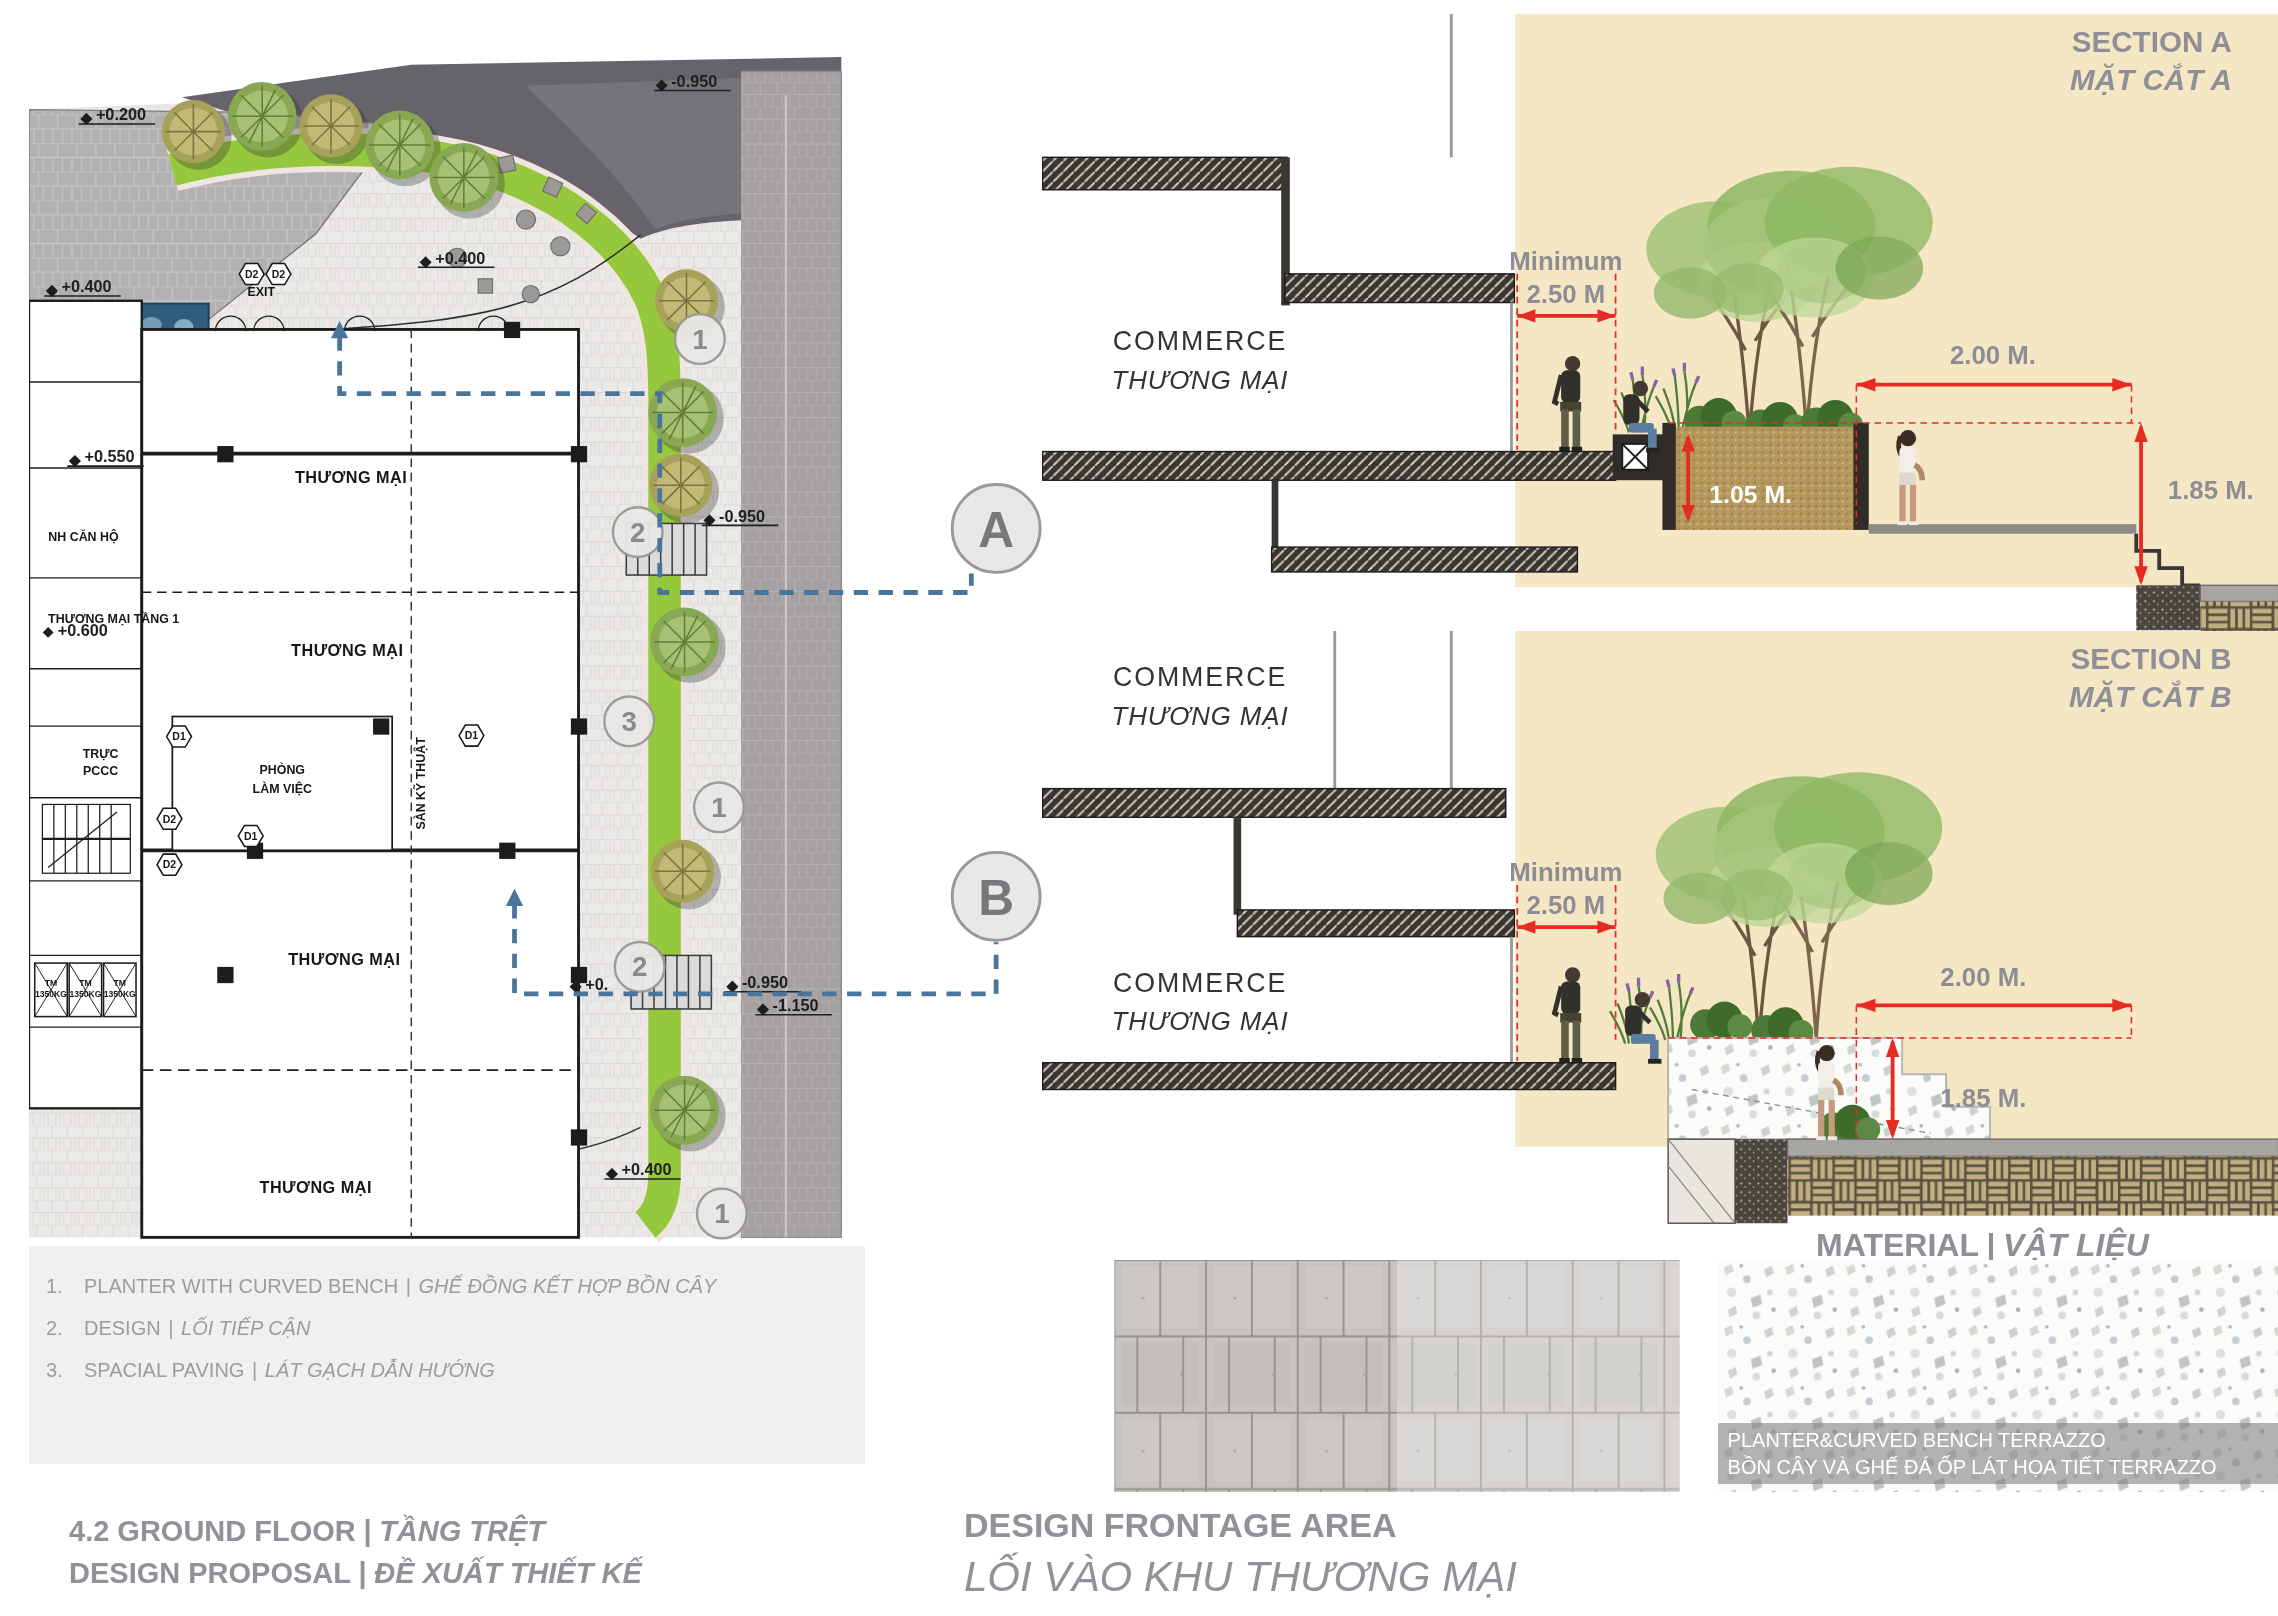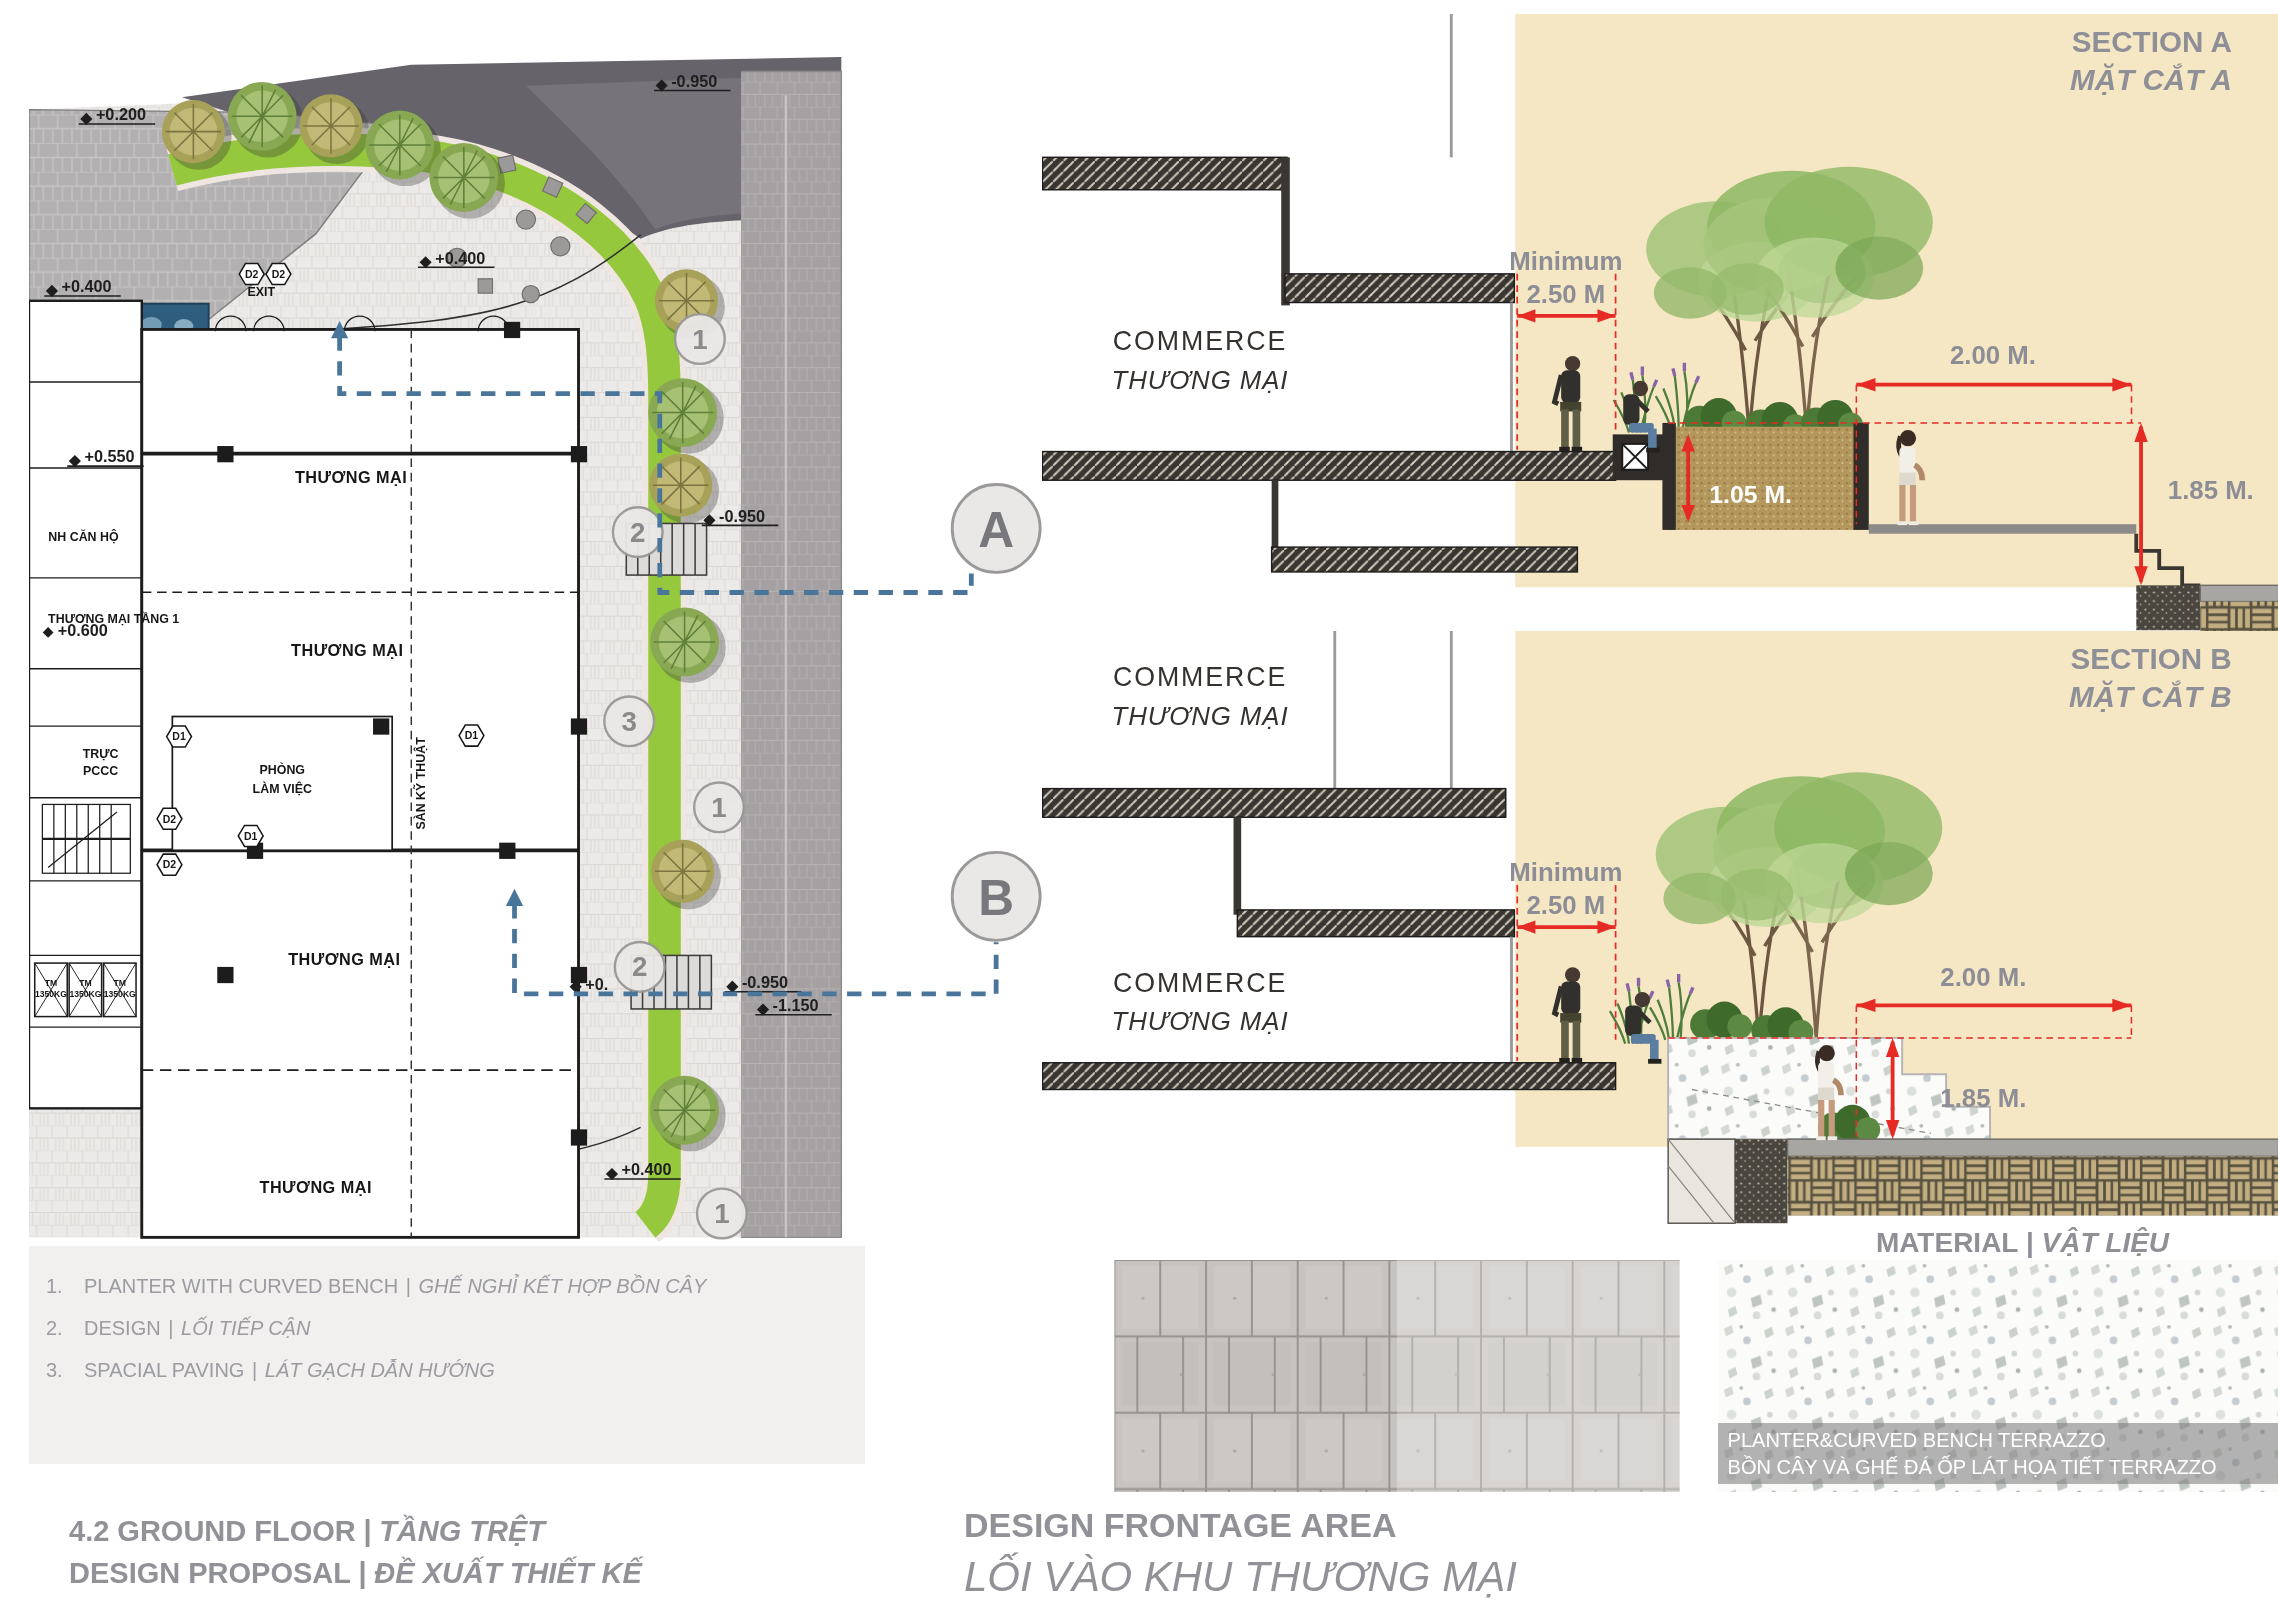--- a/index.html
+++ b/index.html
@@ -15,21 +15,21 @@
   .sec-title1{font-size:31px;font-weight:bold;fill:#8f8f97;}
   .sec-title2{font-size:31px;font-weight:bold;font-style:italic;fill:#8f8f97;}
   .sec-room1{font-size:28px;fill:#34312e;letter-spacing:2px;}
   .sec-room2{font-size:27px;font-style:italic;fill:#34312e;letter-spacing:1px;}
   .dim-gray{font-size:27px;font-weight:bold;fill:#8d8d96;}
   .dim-white{font-size:26px;font-weight:bold;fill:#ffffff;}
   .legend-box{background:#f1f0ef;}
   .legend-row{position:absolute;left:17px;color:#9b9ba1;font-size:20px;white-space:nowrap;}
   .legend-num{display:inline-block;width:38px;}
   .legend-vi{font-style:italic;}
-  .mat-header{color:#8f8f96;font-size:28px;font-weight:bold;text-align:center;}
+  .mat-header{color:#8f8f96;font-size:32px;font-weight:bold;text-align:left;}
   .mat-header .vi{font-style:italic;}
   .swatch{overflow:hidden;}
   .swatch-caption{position:absolute;left:0;right:0;bottom:7.6px;background:rgba(125,125,125,.58);
     color:#ffffff;font-size:20px;line-height:27px;padding:3.8px 9.6px;}
   .footer-left{color:#919198;font-size:29px;font-weight:bold;line-height:42px;white-space:nowrap;}
   .footer-left .vi{font-style:italic;}
   .footer-center-1{color:#919198;font-size:34px;font-weight:bold;white-space:nowrap;}
   .footer-center-2{color:#919198;font-size:42px;font-style:italic;white-space:nowrap;margin-top:7.6px;}
   .sep{padding:0 7.6px;}
 </style>
@@ -587,21 +587,21 @@
   <g text-anchor="middle" font-weight="bold" font-size="52" fill="#77777c">
     <circle cx="1042" cy="553" r="46" fill="#e9e8e7" stroke="#9a9898" stroke-width="3"></circle>
     <text x="1042" y="572">A</text>
     <circle cx="1042" cy="938" r="46" fill="#e9e8e7" stroke="#9a9898" stroke-width="3"></circle>
     <text x="1042" y="957">B</text>
   </g>
 </svg>
 
 <div class="abs legend-box" style="left:29px;top:1246px;width:836px;height:218px">
   <div class="legend-row" style="top:29px">
-    <span class="legend-num">1.</span><span>PLANTER WITH CURVED BENCH</span><span class="sep">|</span><span class="legend-vi">GHẾ NGHỈ KẾT HỢP BỒN CÂY</span>
+    <span class="legend-num">1.</span><span>PLANTER WITH CURVED BENCH</span><span class="sep">|</span><span class="legend-vi">GHẾ ĐỒNG KẾT HỢP BỒN CÂY</span>
   </div>
   <div class="legend-row" style="top:71px">
     <span class="legend-num">2.</span><span>DESIGN</span><span class="sep">|</span><span class="legend-vi">LỐI TIẾP CẬN</span>
   </div>
   <div class="legend-row" style="top:113px">
     <span class="legend-num">3.</span><span>SPACIAL PAVING</span><span class="sep">|</span><span class="legend-vi">LÁT GẠCH DẪN HƯỚNG</span>
   </div>
 </div>
 
 <div class="abs mat-header" style="left:1816px;top:1227px;width:413px">

